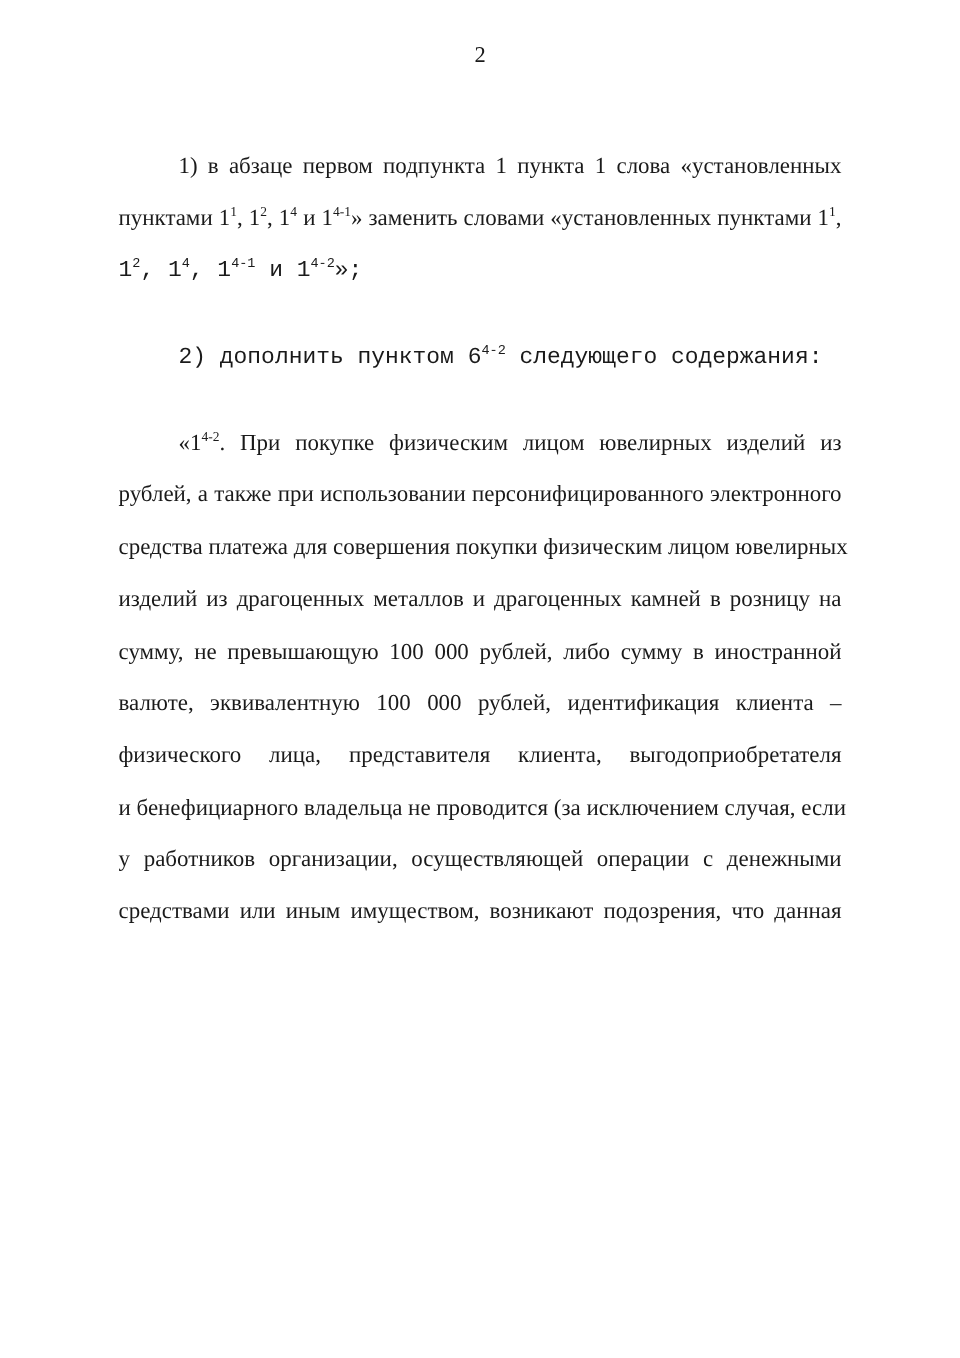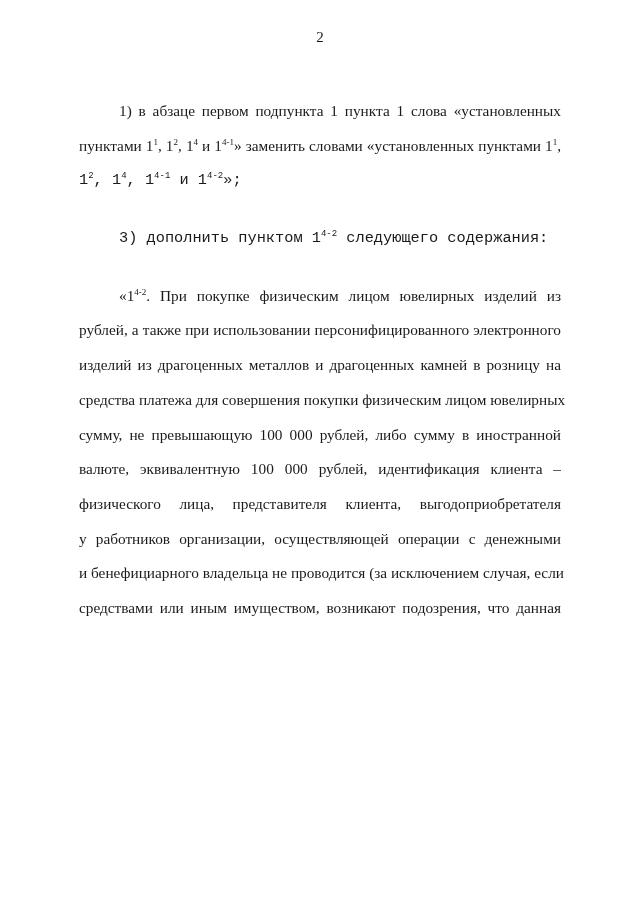--- a/index.html
+++ b/index.html
@@ -13,24 +13,24 @@
   sup { font-size: 9px; line-height: 0; vertical-align: 0; position: relative; top: -6px; }
 </style>
 </head>
 <body>
 
 <div class="page-num">2</div>
 <div class="body" id="doc-body">
     <div class="line indent"><span>1) в абзаце первом подпункта 1 пункта 1 слова «установленных</span></div>
     <div class="line"><span>пунктами 1</span><sup>1</sup><span>, 1</span><sup>2</sup><span>, 1</span><sup>4</sup><span> и 1</span><sup>4-1</sup><span>» заменить словами «установленных пунктами 1</span><sup>1</sup><span>,</span></div>
     <div class="line last"><span>1</span><sup>2</sup><span>, 1</span><sup>4</sup><span>, 1</span><sup>4-1</sup><span> и 1</span><sup>4-2</sup><span>»;</span></div>
-    <div class="line indent last"><span>3) дополнить пунктом 1</span><sup>4-2</sup><span> следующего содержания:</span></div>
+    <div class="line indent last"><span>2) дополнить пунктом 6</span><sup>4-2</sup><span> следующего содержания:</span></div>
     <div class="line indent"><span>«1</span><sup>4-2</sup><span>. При покупке физическим лицом ювелирных изделий из</span></div>
     <div class="line"><span>рублей, а также при использовании персонифицированного электронного</span></div>
+    <div class="line"><span>средства платежа для совершения покупки физическим лицом ювелирных</span></div>
     <div class="line"><span>изделий из драгоценных металлов и драгоценных камней в розницу на</span></div>
-    <div class="line"><span>средства платежа для совершения покупки физическим лицом ювелирных</span></div>
     <div class="line"><span>сумму, не превышающую 100 000 рублей, либо сумму в иностранной</span></div>
     <div class="line"><span>валюте, эквивалентную 100 000 рублей, идентификация клиента –</span></div>
     <div class="line"><span>физического лица, представителя клиента, выгодоприобретателя</span></div>
+    <div class="line"><span>и бенефициарного владельца не проводится (за исключением случая, если</span></div>
     <div class="line"><span>у работников организации, осуществляющей операции с денежными</span></div>
-    <div class="line"><span>и бенефициарного владельца не проводится (за исключением случая, если</span></div>
     <div class="line"><span>средствами или иным имуществом, возникают подозрения, что данная</span></div>
   </div>
 
 </body></html>

